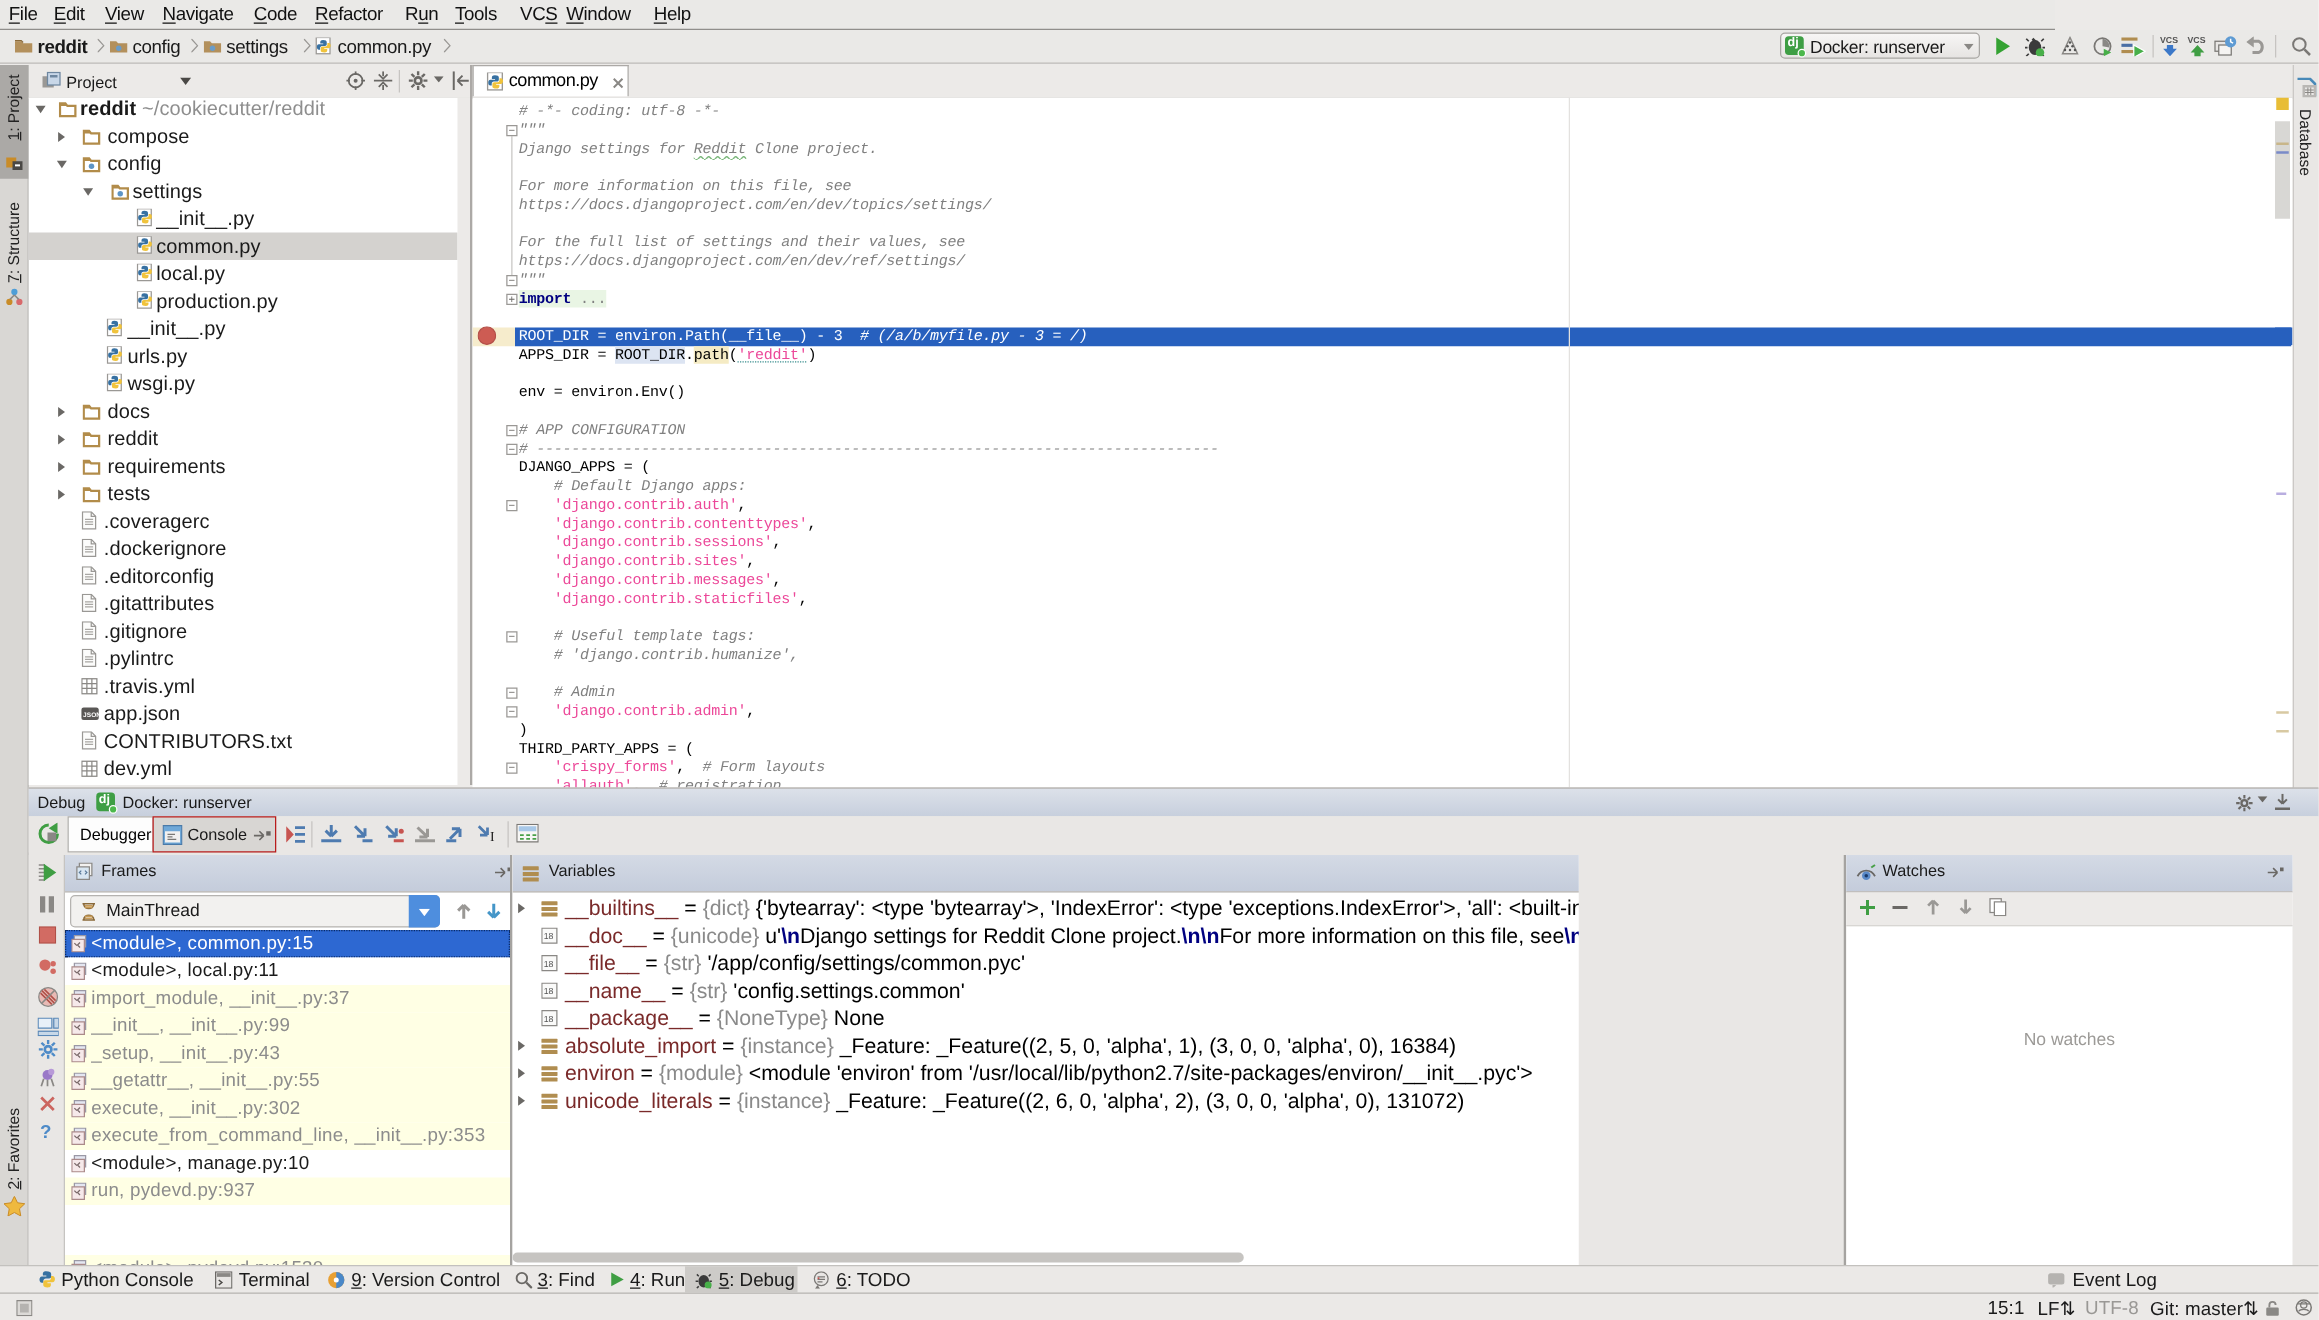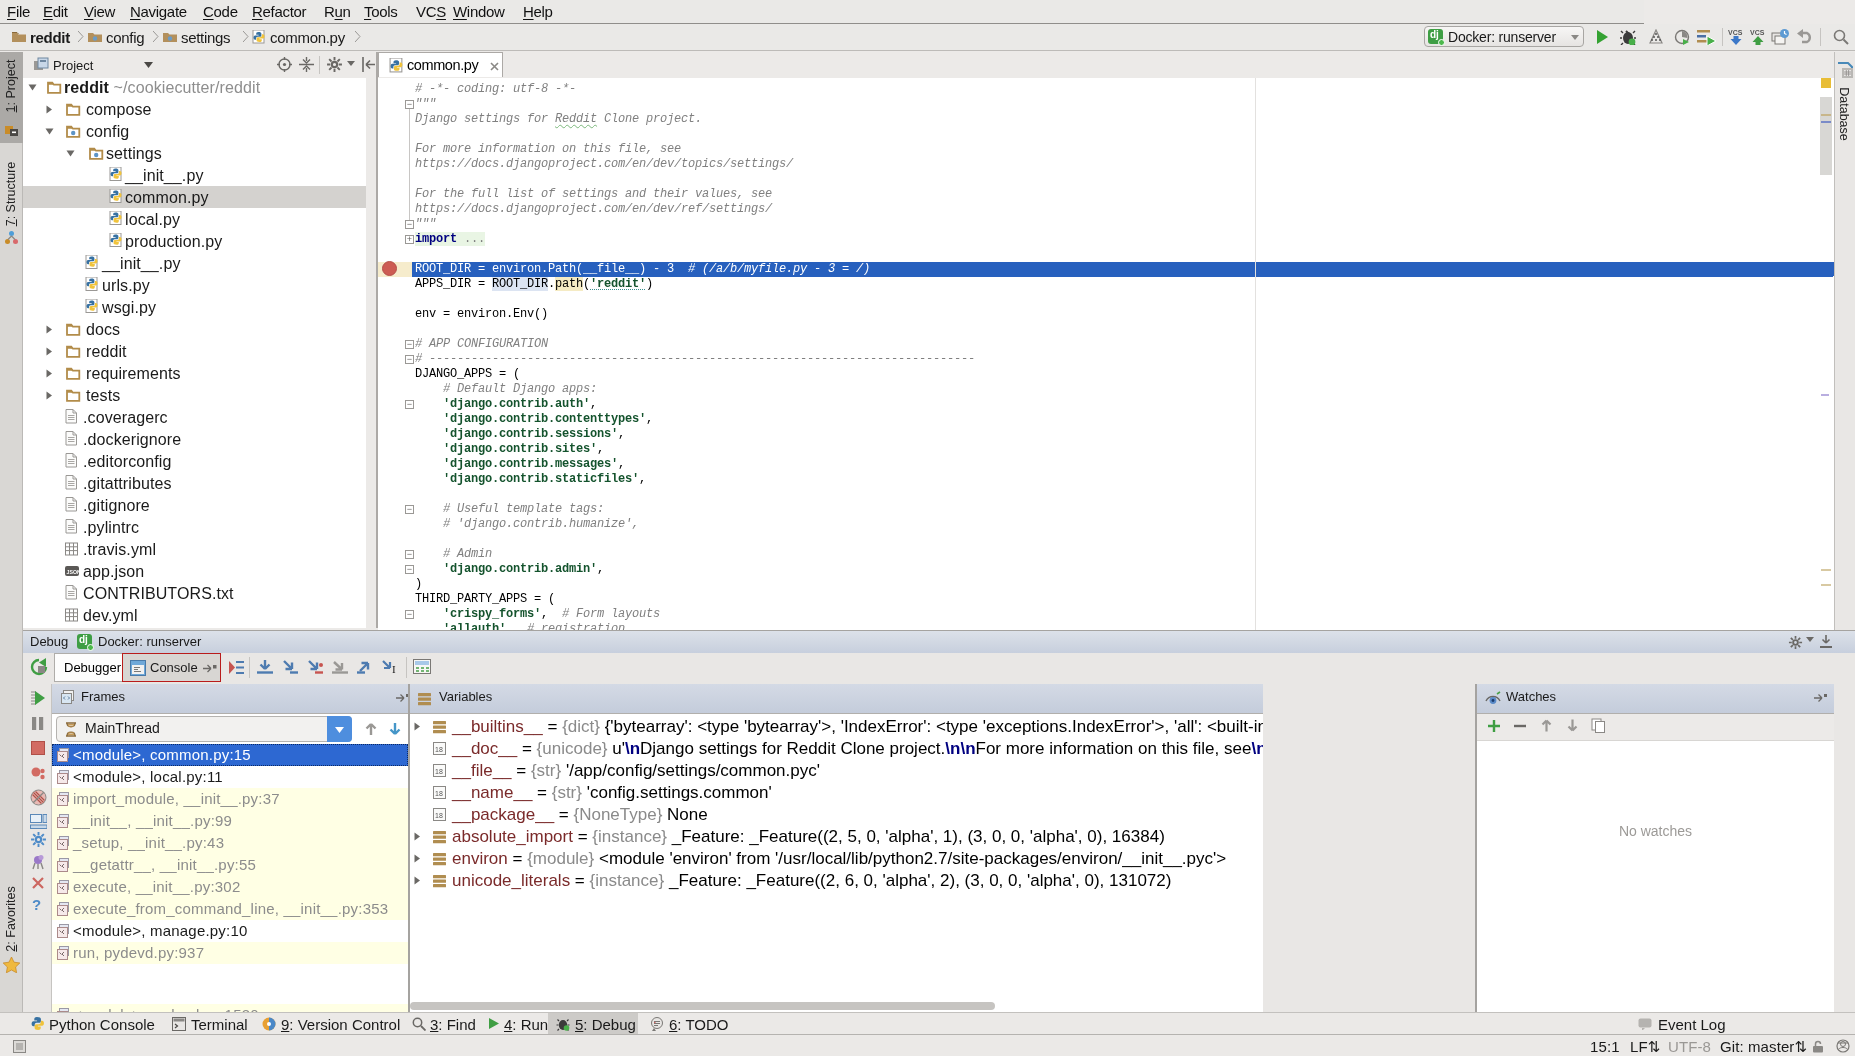--- a/index.html
+++ b/index.html
@@ -32,21 +32,21 @@
 .trow span.icon{line-height:17px;}
 .tsel{position:absolute;left:0;top:108px;width:343px;height:22px;background:#D4D2CF;}
 
 #editor{left:378px;top:78px;width:1456px;height:552px;background:#fff;overflow:hidden;}
 #execline{position:absolute;left:34px;top:184px;width:1421px;height:15px;background:#2760BE;}
 #gutterbp{position:absolute;left:0px;top:184px;width:34px;height:15px;background:#F6ECCC;}
 #marginline{position:absolute;left:877px;top:0;width:1px;height:552px;background:#E3E1DF;}
 #code{position:absolute;left:37px;top:4px;font-family:"Liberation Mono",monospace;
   font-size:12px;letter-spacing:-0.2px;line-height:15px;white-space:pre;color:#000;}
 .cm{color:#808080;font-style:italic;}
-.str{color:#14532d;font-weight:bold;}
+.str{color:#ec4899;font-weight:normal;}
 .kw{color:#000080;font-weight:bold;}
 .wh{color:#fff;}
 .whi{color:#fff;font-style:italic;}
 .fold{position:absolute;left:27px;width:9px;height:9px;background:#fff;border:1px solid #9a9895;
   font-size:9px;line-height:7px;text-align:center;color:#6a6865;box-sizing:border-box;}
 .foldp{position:absolute;left:27px;width:9px;height:9px;background:#fff;border:1px solid #9a9895;
   font-size:9px;line-height:7px;text-align:center;color:#6a6865;box-sizing:border-box;}
 
 #debugpanel{left:23px;top:630px;width:1832px;height:382px;background:#E9E7E5;border-top:1px solid #A5A3A0;box-sizing:border-box;}
 #dbghead{position:absolute;left:0px;top:0px;width:1832px;height:22px;background:linear-gradient(#DCE1E9,#C7CFDD);}

